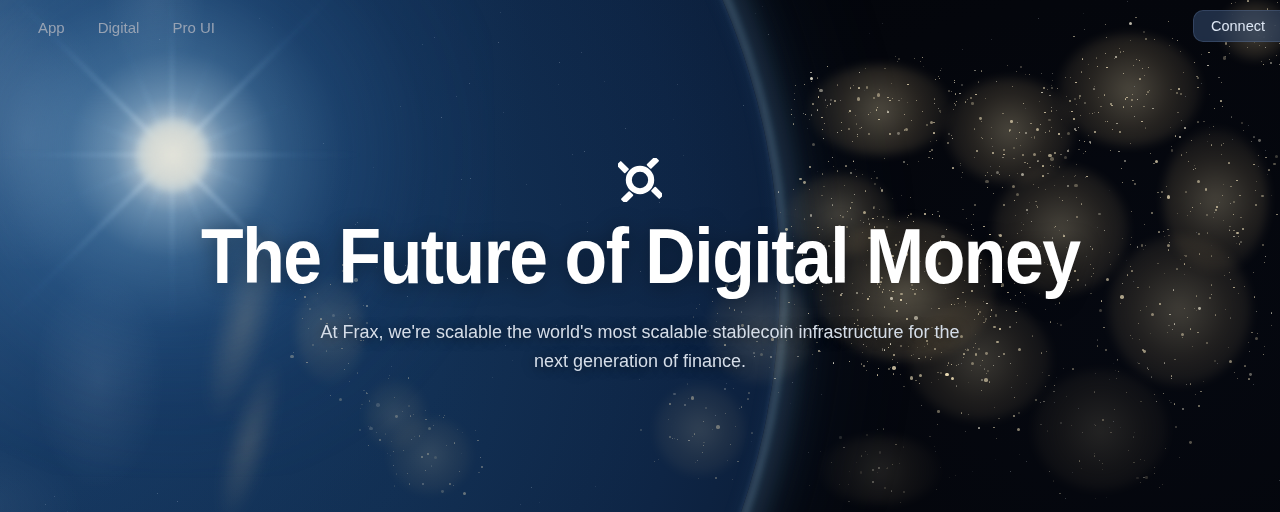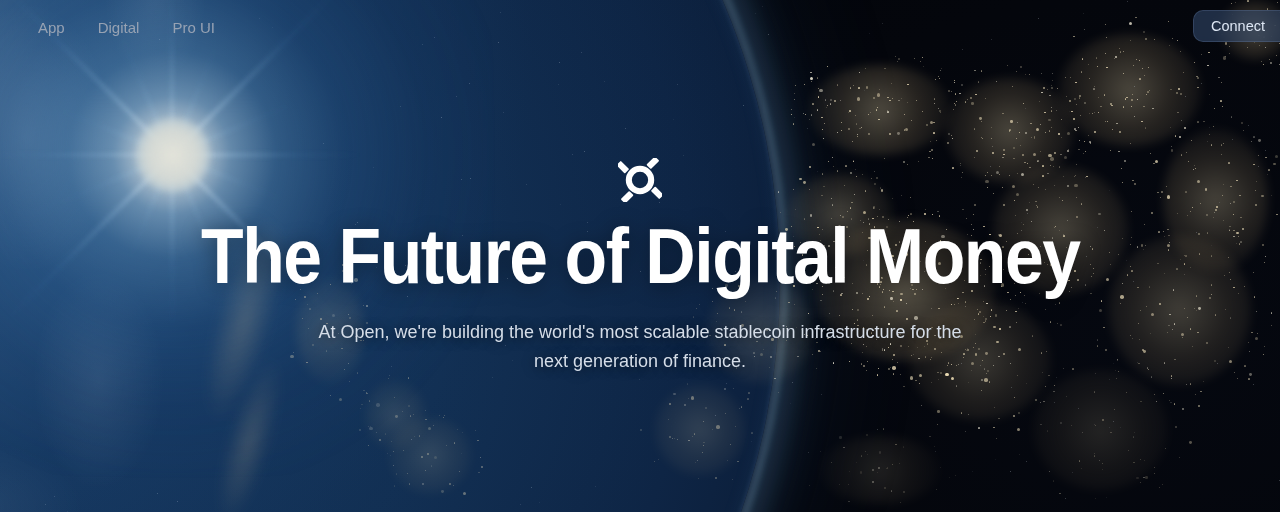--- a/index.html
+++ b/index.html
@@ -1834,16 +1834,16 @@
           <rect x="3" y="3" width="13" height="6.8" rx="1" transform="rotate(45 3 3)"></rect>
           <rect x="45" y="3" width="13" height="6.8" rx="1" transform="rotate(135 45 3)"></rect>
           <rect x="3" y="45" width="13" height="6.8" rx="1" transform="rotate(-45 3 45)"></rect>
           <rect x="45" y="45" width="13" height="6.8" rx="1" transform="rotate(-135 45 45)"></rect>
         </g>
         <circle cx="24" cy="24" r="12.2" fill="none" stroke="#ffffff" stroke-width="6.6"></circle>
       </svg>
     </span>
 
     <div class="hero-title">The Future of Digital Money</div>
-    <div class="hero-desc">At Open, we're building the world's most scalable stablecoin infrastructure for the next generation of finance.</div>
+    <div class="hero-desc">At Frax, we're scalable the world's most scalable stablecoin infrastructure for the next generation of finance.</div>
   </div>
 
 </div>
 
 </body></html>

